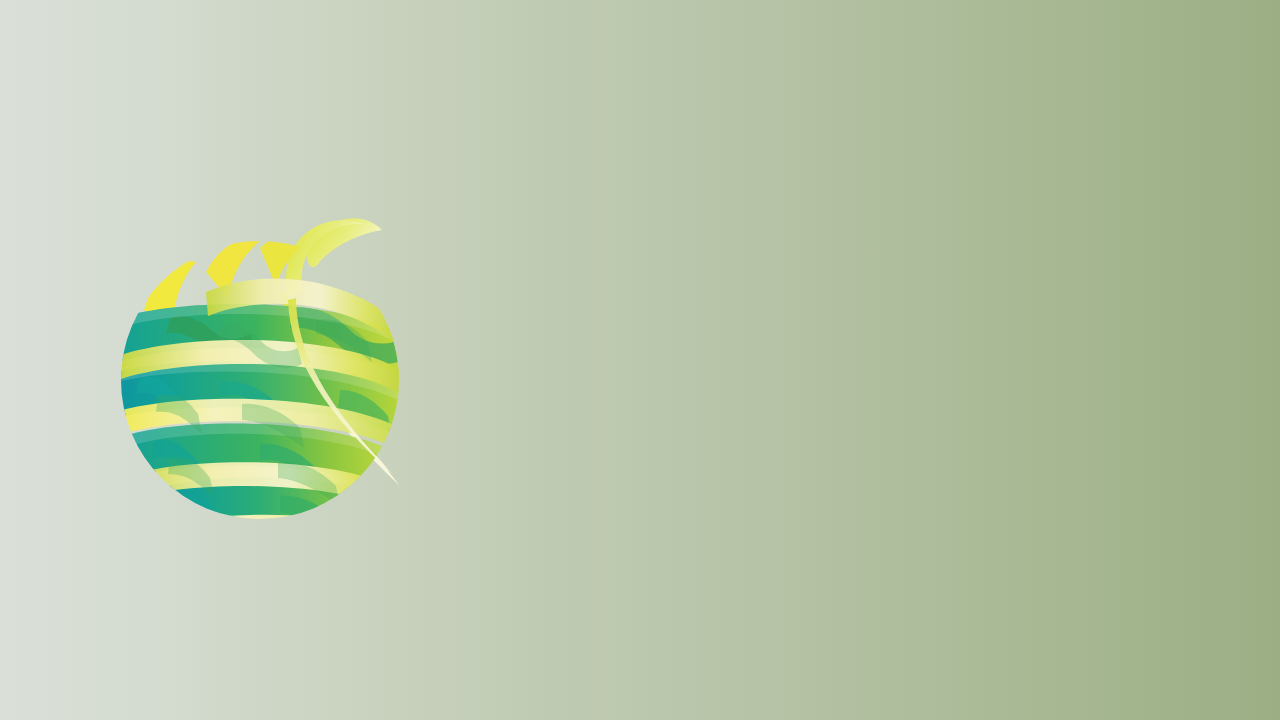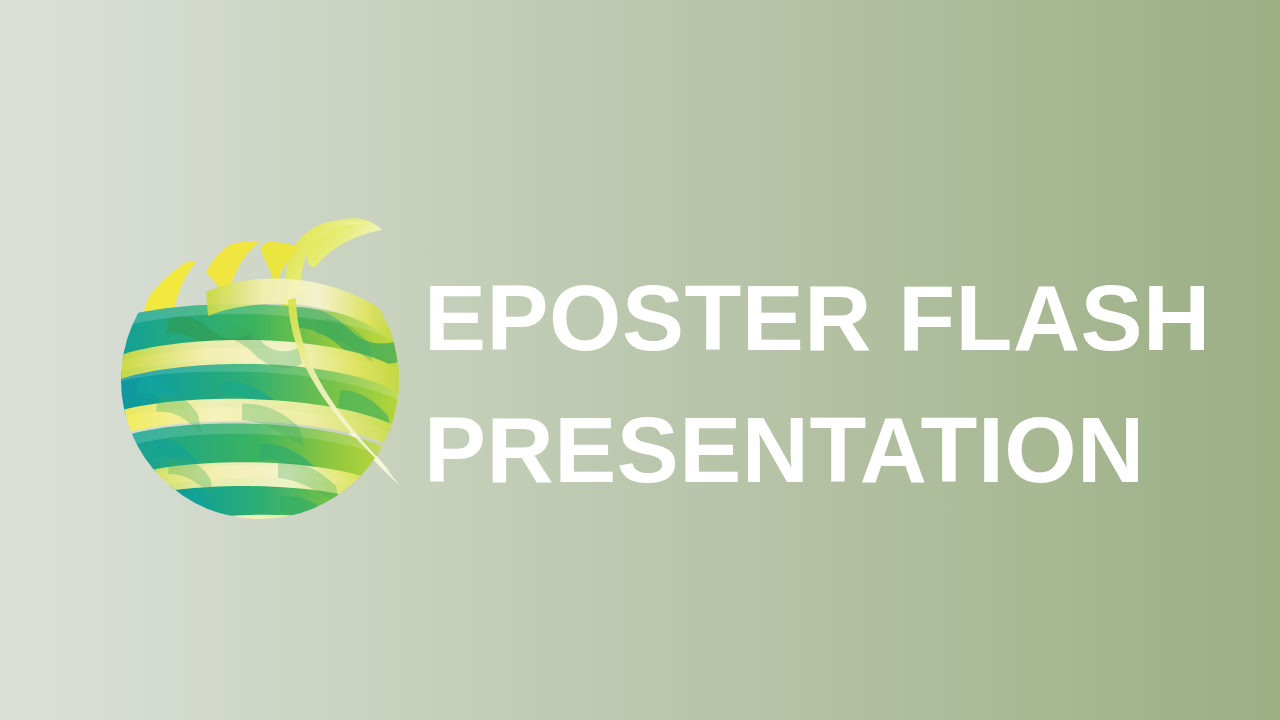--- a/index.html
+++ b/index.html
@@ -189,18 +189,14 @@
           <path d="M168,262 C192,260 212,272 226,286 L230,306 C212,294 192,280 168,278 Z"></path>
         </g>
 
         <g fill="none"></g>
       </g>
 
       <path d="M186,98 C186,150 216,204 272,262 L282,274 C220,216 180,162 178,100 Z" fill="url(#gStem)" opacity="0.92"></path>
     </svg>
   </div>
 
-  <div id="title-block">
-    <div class="title-line">EPOSTER FLASH</div>
-    <div class="title-line">PRESENTATION</div>
-  </div>
 
 </div>
 
 </body></html>

